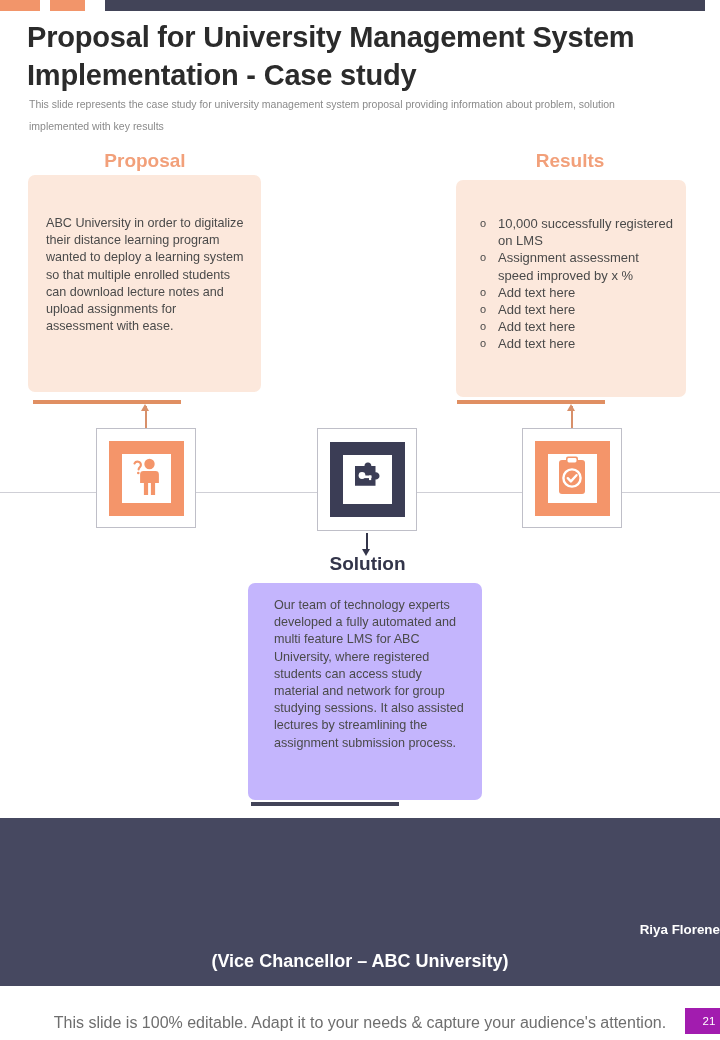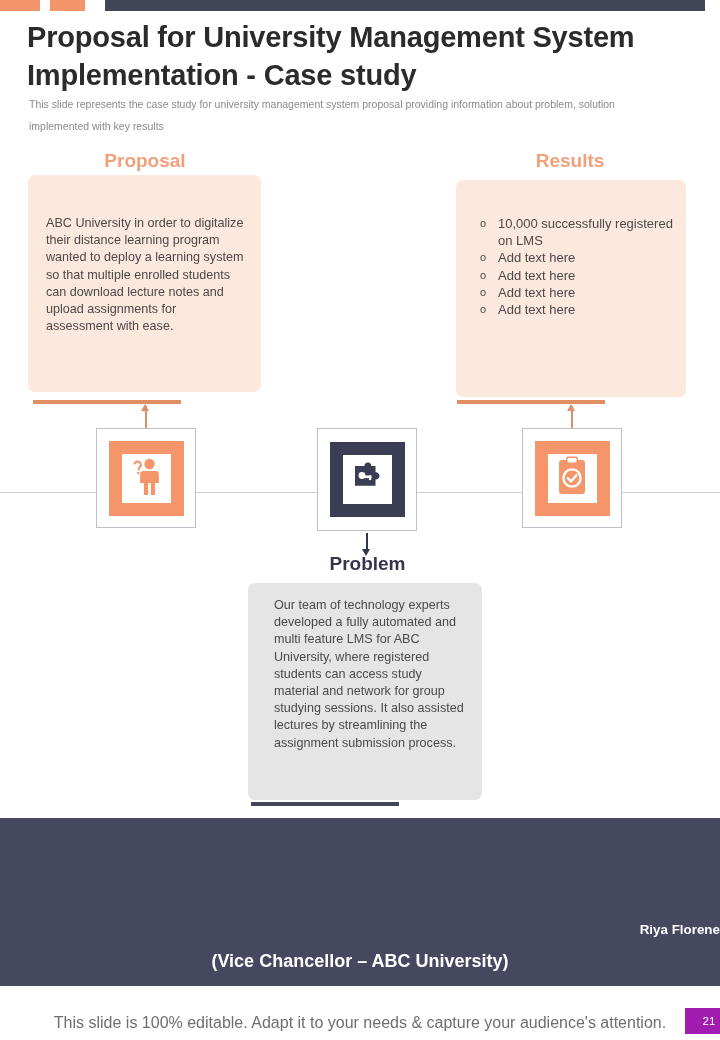--- a/index.html
+++ b/index.html
@@ -71,21 +71,21 @@
     color: #33354a;
   }
 
   
   .card {
     position: absolute;
     border-radius: 7px;
     box-sizing: border-box;
   }
   .card-peach { background: #fce8dc; }
-  .card-grey  { background: #e5e5e5; }
+  .card-grey  { background: #c4b5fd; }
 
   .card.problem { left: 28px; top: 175px; width: 233px; height: 217px; }
   .card.results { left: 456px; top: 180px; width: 230px; height: 217px; }
   .card.solution { left: 248px; top: 583px; width: 234px; height: 217px; }
 
   .card-text {
     position: absolute;
     font-size: 12.6px;
     line-height: 17.2px;
     color: #4a4a4a;
@@ -254,20 +254,21 @@
 <div class="col-heading problem">Proposal</div>
 <div class="card card-peach problem">
   <div class="card-text">ABC University in order to digitalize their distance learning program wanted to deploy a learning system so that multiple enrolled students can download lecture notes and upload assignments for assessment with ease.</div>
 </div>
 <div class="card-underline ul-problem"></div>
 
 <div class="col-heading results">Results</div>
 <div class="card card-peach results">
   <ul class="results-list">
     <li>10,000 successfully registered on LMS</li>
+    <li>Assignment assessment speed improved by x %</li>
     <li>Add text here</li>
     <li>Add text here</li>
     <li>Add text here</li>
     <li>Add text here</li>
   </ul>
 </div>
 <div class="card-underline ul-results"></div>
 
 <div class="hline"></div>
 
@@ -312,21 +313,21 @@
         <rect x="3" y="4" width="26" height="34" rx="3" fill="#f4956a"></rect>
         <rect x="10" y="0.5" width="12" height="7" rx="2" fill="#f4956a"></rect>
         <rect x="11.5" y="2" width="9" height="4.5" rx="1.4" fill="#ffffff"></rect>
         <circle cx="16" cy="22" r="8.6" fill="none" stroke="#ffffff" stroke-width="2.4"></circle>
         <path d="M11.8 22.2 l3.1 3.2 l5.6 -6.2" fill="none" stroke="#ffffff" stroke-width="2.4" stroke-linecap="round" stroke-linejoin="round"></path>
       </svg>
     </span>
   </div>
 </div>
 
-<div class="col-heading solution">Problem</div>
+<div class="col-heading solution">Solution</div>
 <div class="card card-grey solution">
   <div class="card-text">Our team of technology experts developed a fully automated and multi feature LMS for ABC University, where registered students can access study material and network for group studying sessions. It also assisted lectures by streamlining the assignment submission process.</div>
 </div>
 <div class="card-underline ul-solution"></div>
 
 <div class="testimonial">
   <div class="testimonial-name">Riya Florene</div>
   <div class="testimonial-role">(Vice Chancellor – ABC University)</div>
 </div>
 

